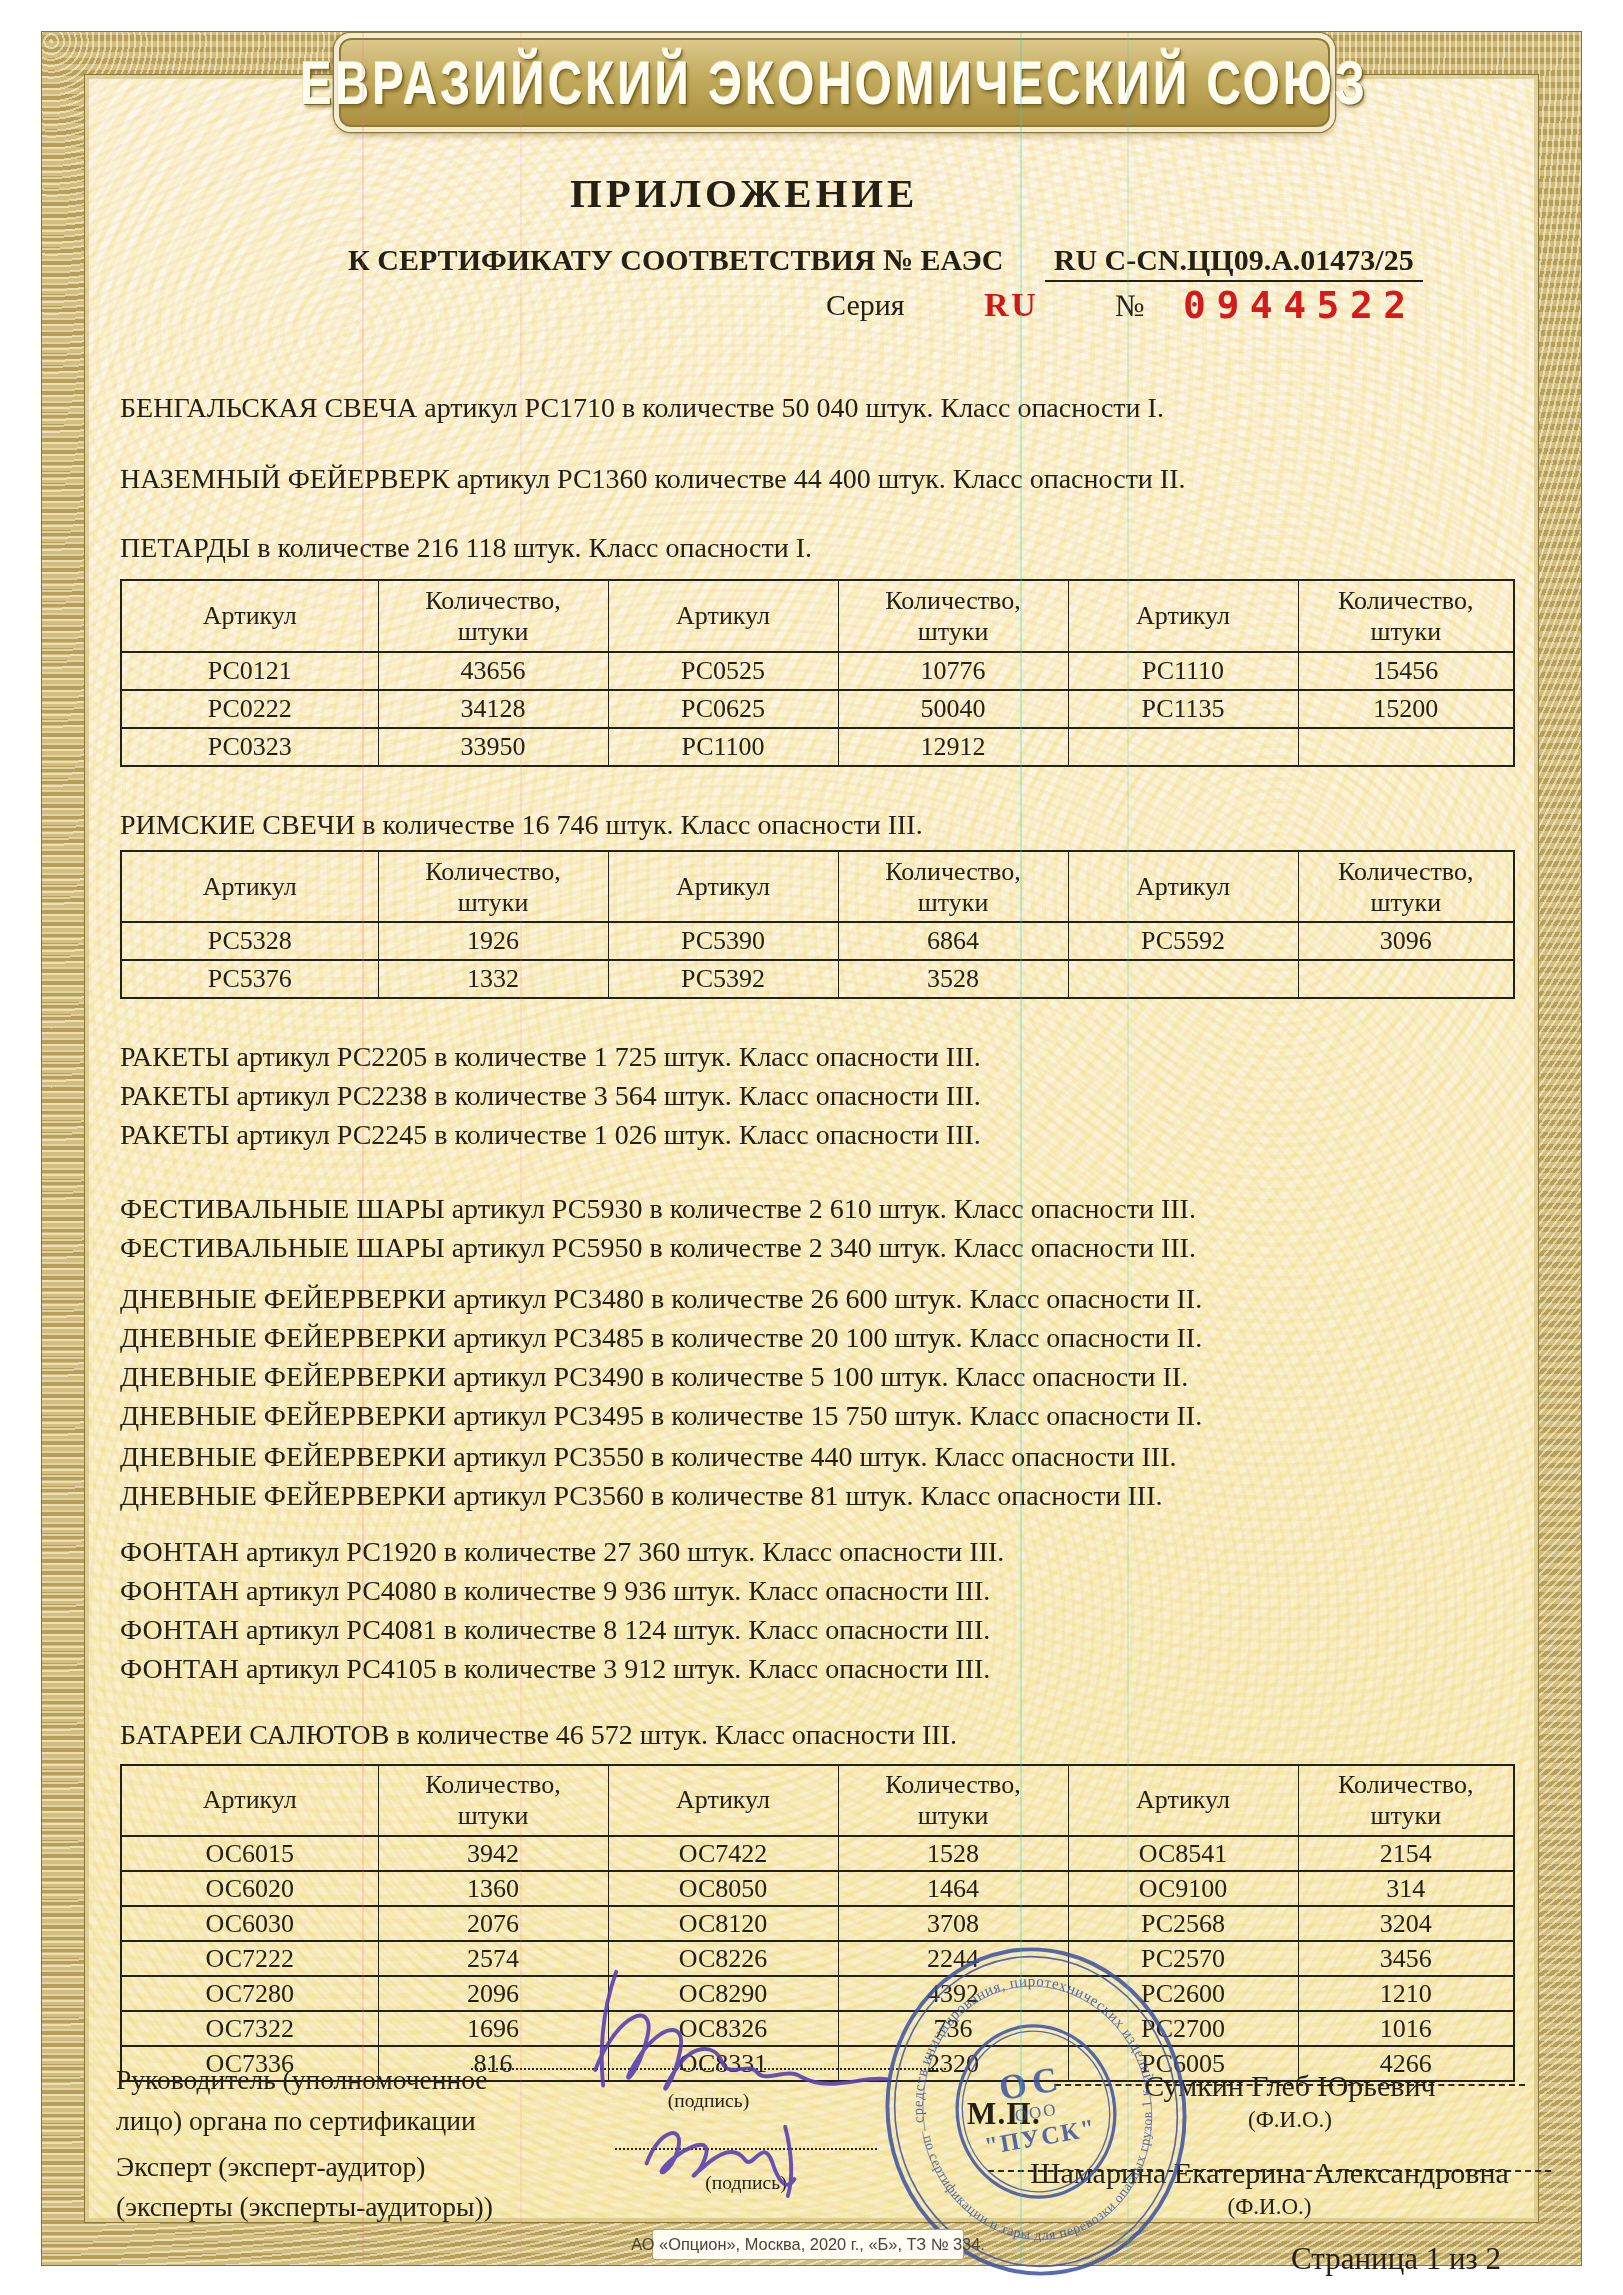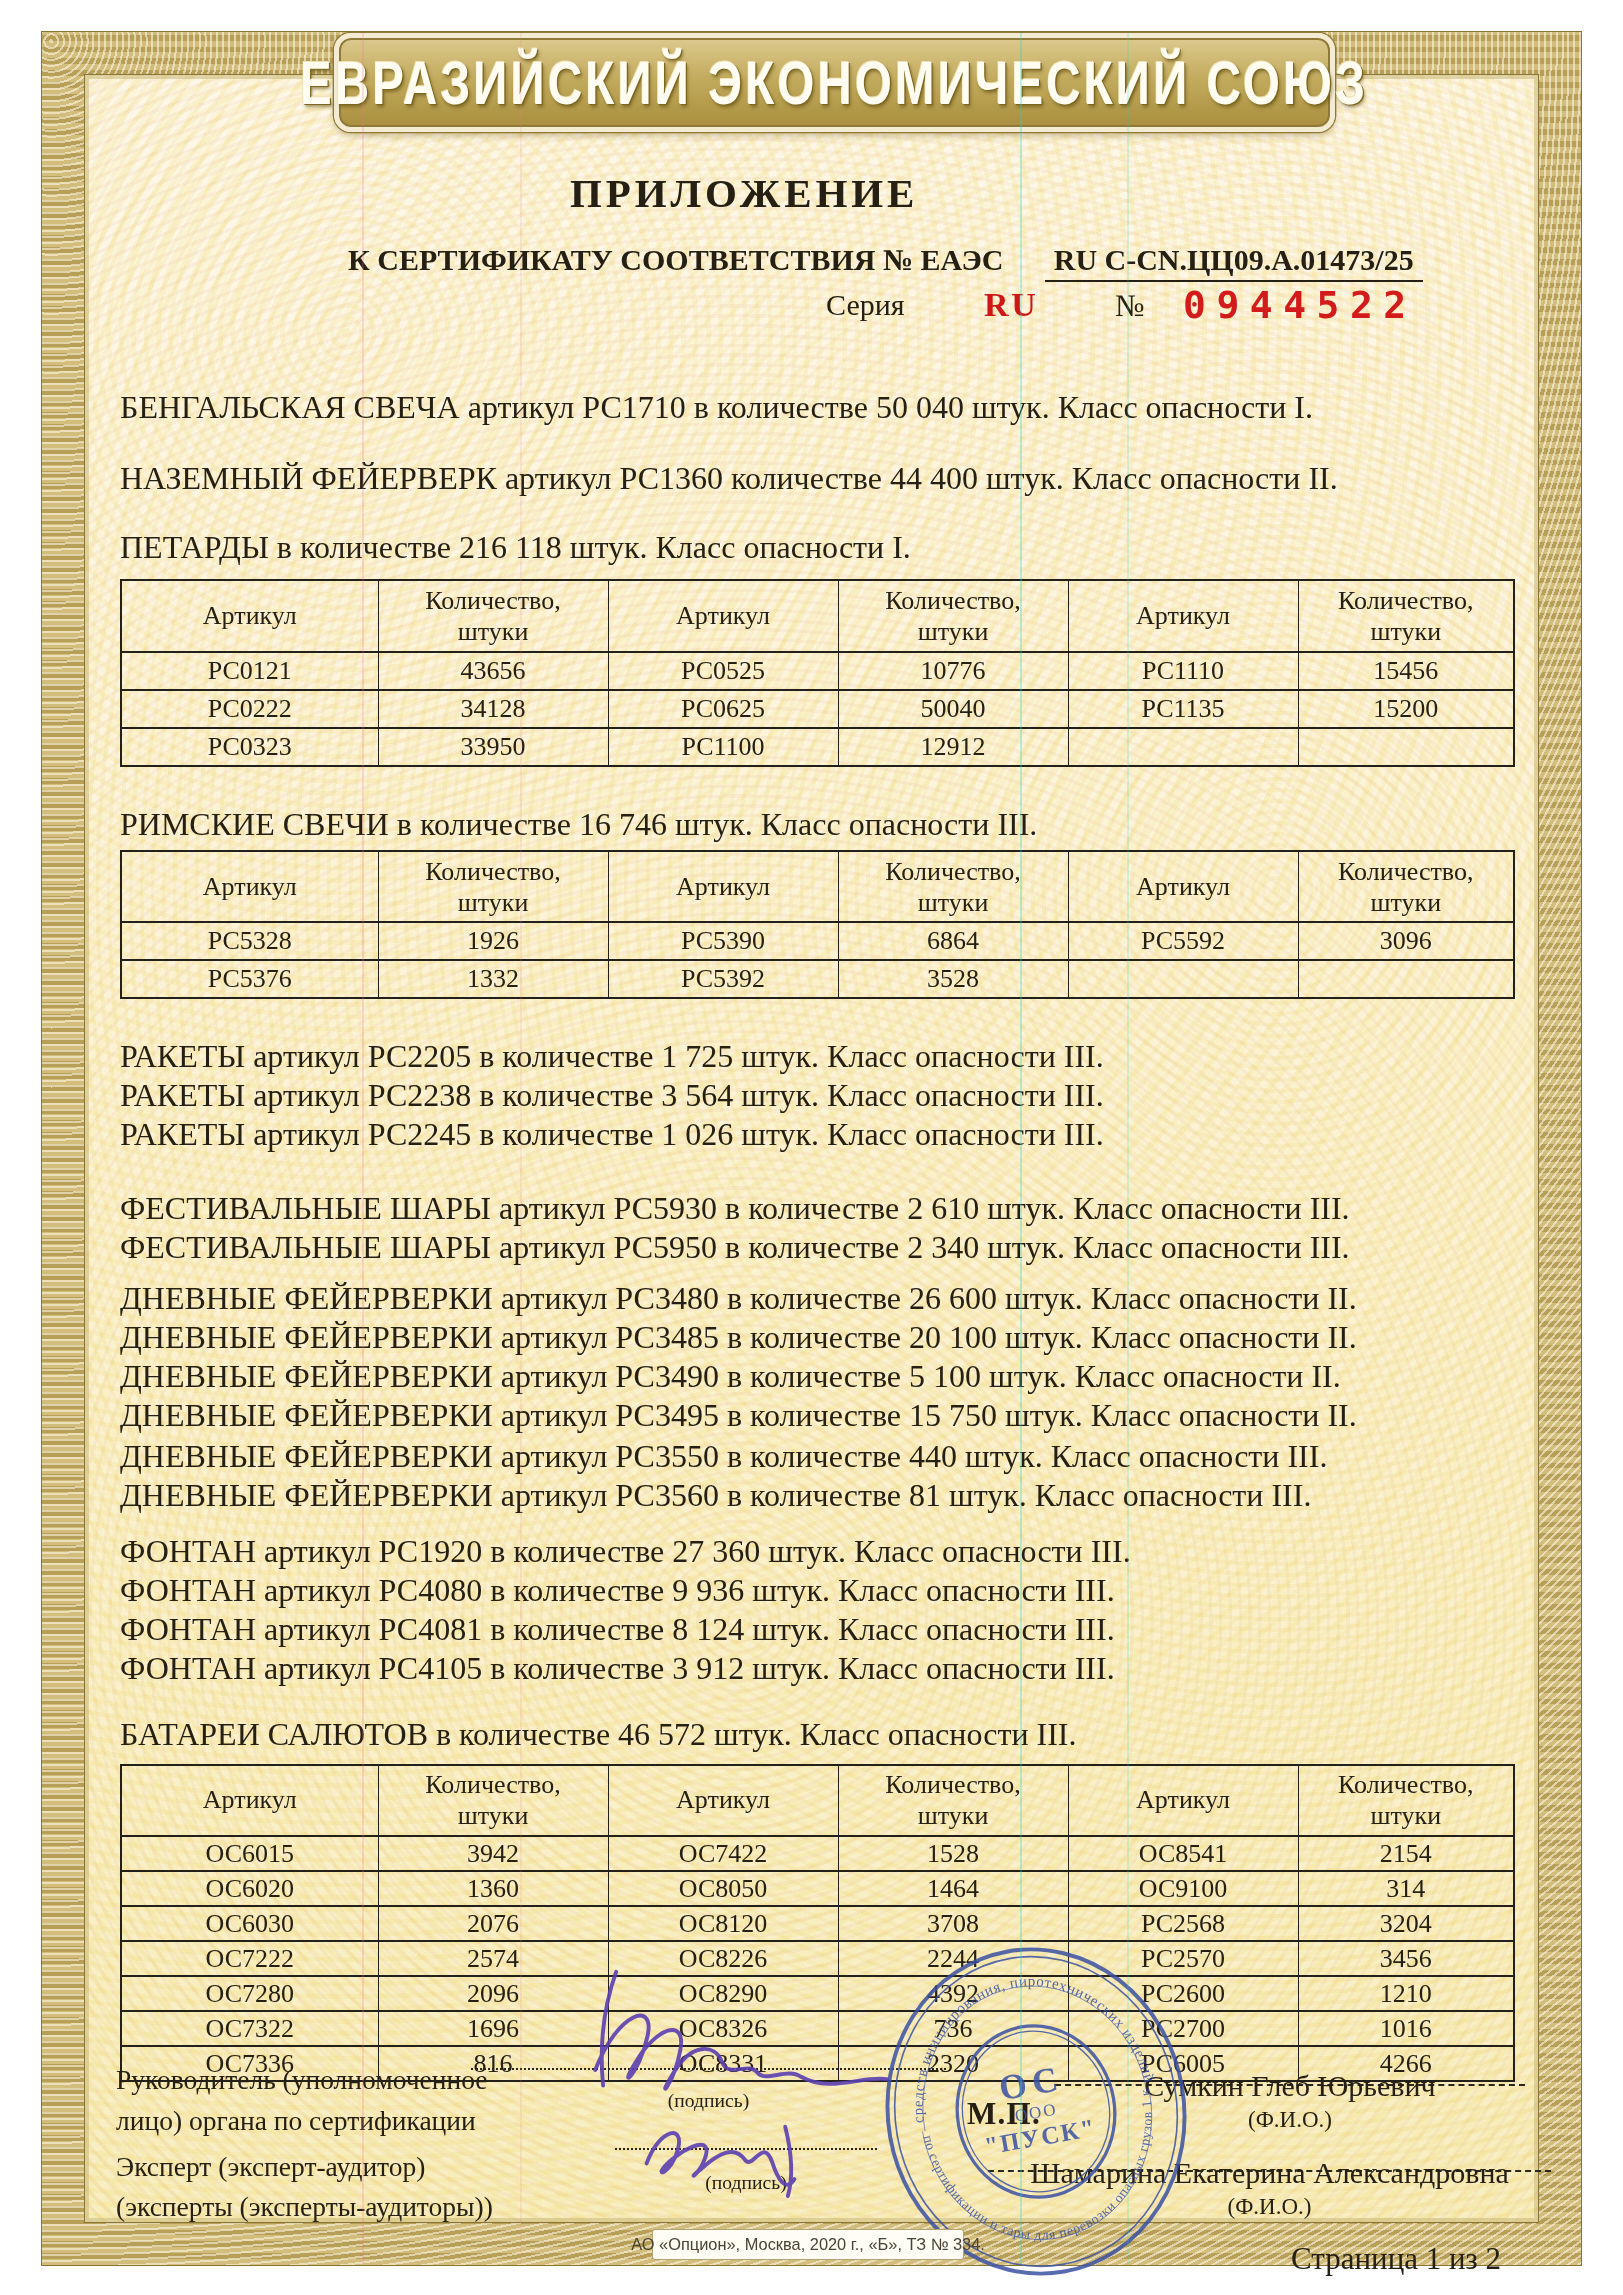--- a/index.html
+++ b/index.html
@@ -35,21 +35,21 @@
   .flow{position:absolute;left:82px;top:73px;width:1458px;}
   .doc-title{margin:96px 0 0 0;padding-left:488px;font-size:41px;font-weight:bold;letter-spacing:3.9px;}
   .subtitle-row{margin:26px 0 0 266px;font-size:30px;font-weight:bold;white-space:nowrap;}
   .cert-no{display:inline-block;margin-left:41px;padding:0 9.2px 2.6px 9.2px;border-bottom:2px solid #262014;}
   .series-row{position:relative;height:43px;margin-top:6.5px;font-size:30px;}
   .series-row .lbl{position:absolute;left:744px;top:0;}
   .series-row .ru{position:absolute;left:902px;top:-2.6px;color:#cf1717;font-weight:bold;font-size:34px;letter-spacing:2.6px;}
   .series-row .nsign{position:absolute;left:1033px;top:0;font-size:31px;}
   .series-row .formno{position:absolute;left:1101px;top:-5.2px;color:#d41b1b;font-family:"DejaVu Sans Mono",monospace;
       font-weight:bold;font-size:38px;letter-spacing:10.5px;}
-  .para{margin:0;padding-left:38px;font-size:32px;line-height:33px;white-space:nowrap;}
+  .para{margin:0;padding-left:38px;font-size:28px;line-height:33px;white-space:nowrap;}
   
   table.qty{border-collapse:collapse;table-layout:fixed;width:1394px;margin-left:38px;
       border:2.6px solid #23201a;font-size:26px;}
   table.qty col.a1{width:257px}table.qty col.q1{width:230px}table.qty col.a2{width:230px}
   table.qty col.q2{width:230px}table.qty col.a3{width:230px}table.qty col.q3{width:216px}
   table.qty th{font-weight:normal;border:1.3px solid #23201a;border-bottom:2.6px solid #23201a;
       height:67px;text-align:center;vertical-align:middle;padding:1.3px 0;}
   table.qty th .hl{display:block;line-height:31px;}
   table.qty td{border:1.3px solid #23201a;border-top:2px solid #23201a;text-align:center;vertical-align:middle;}
   table.tall td{height:34px;}

